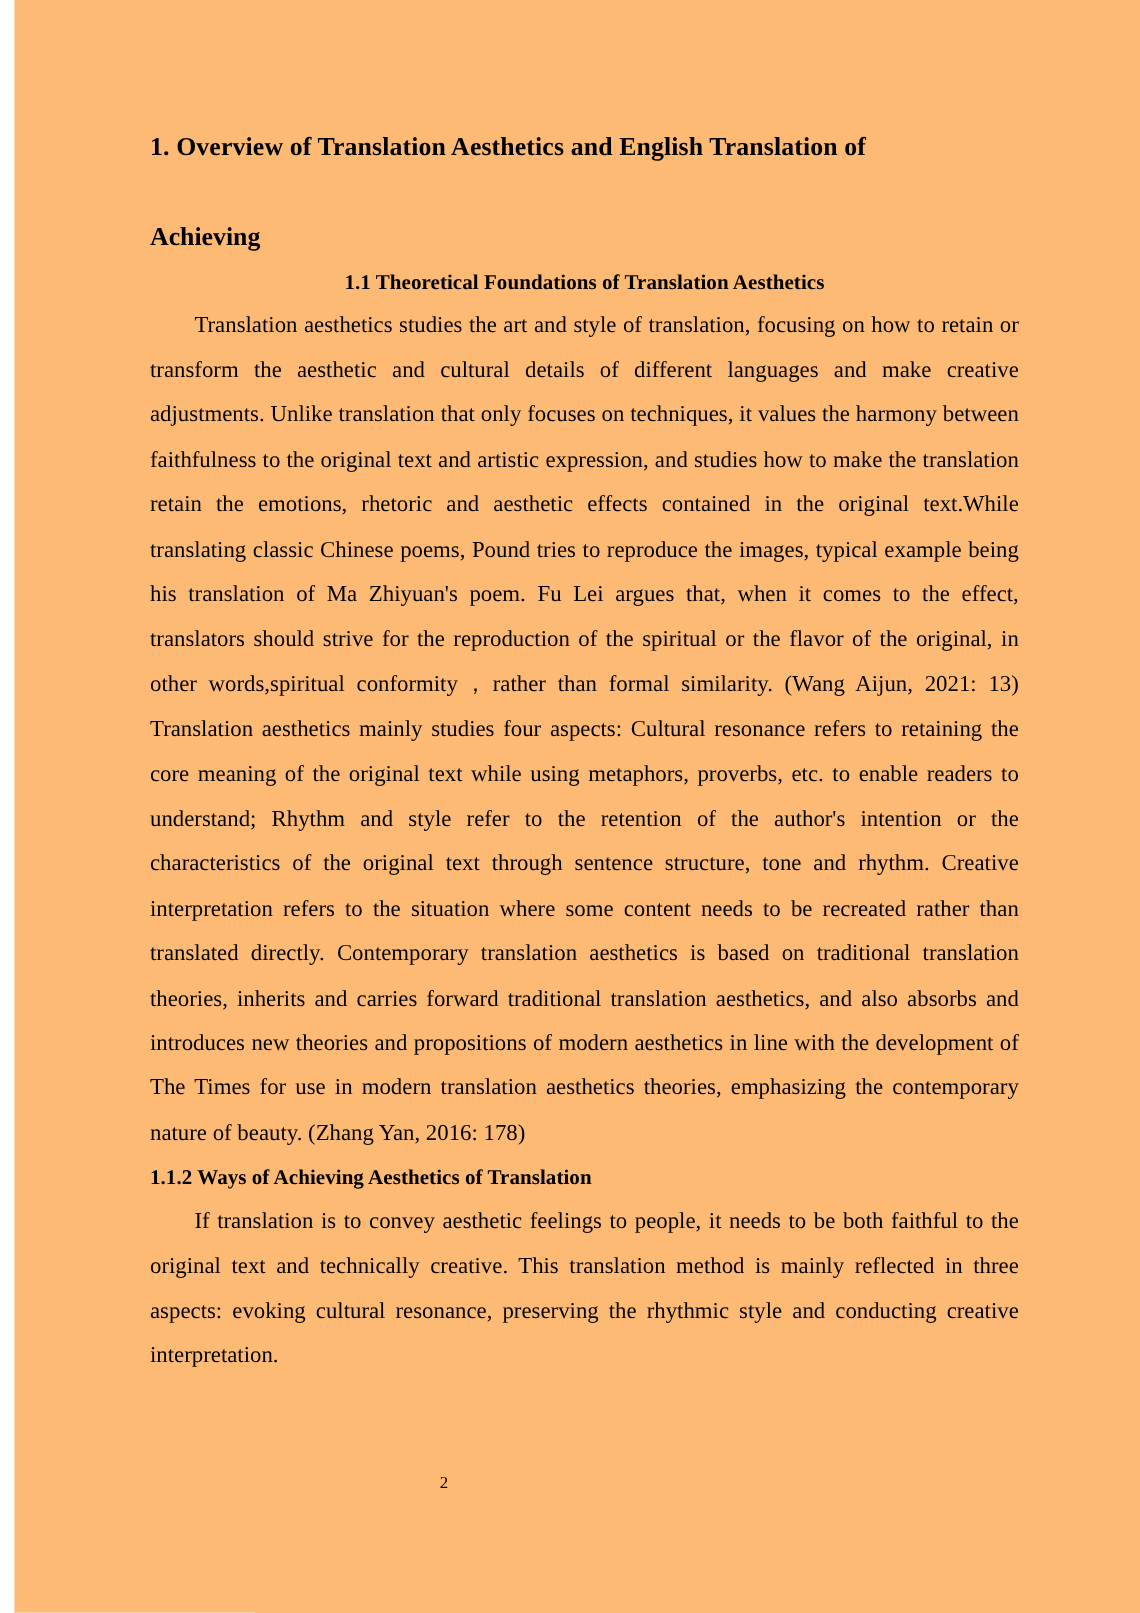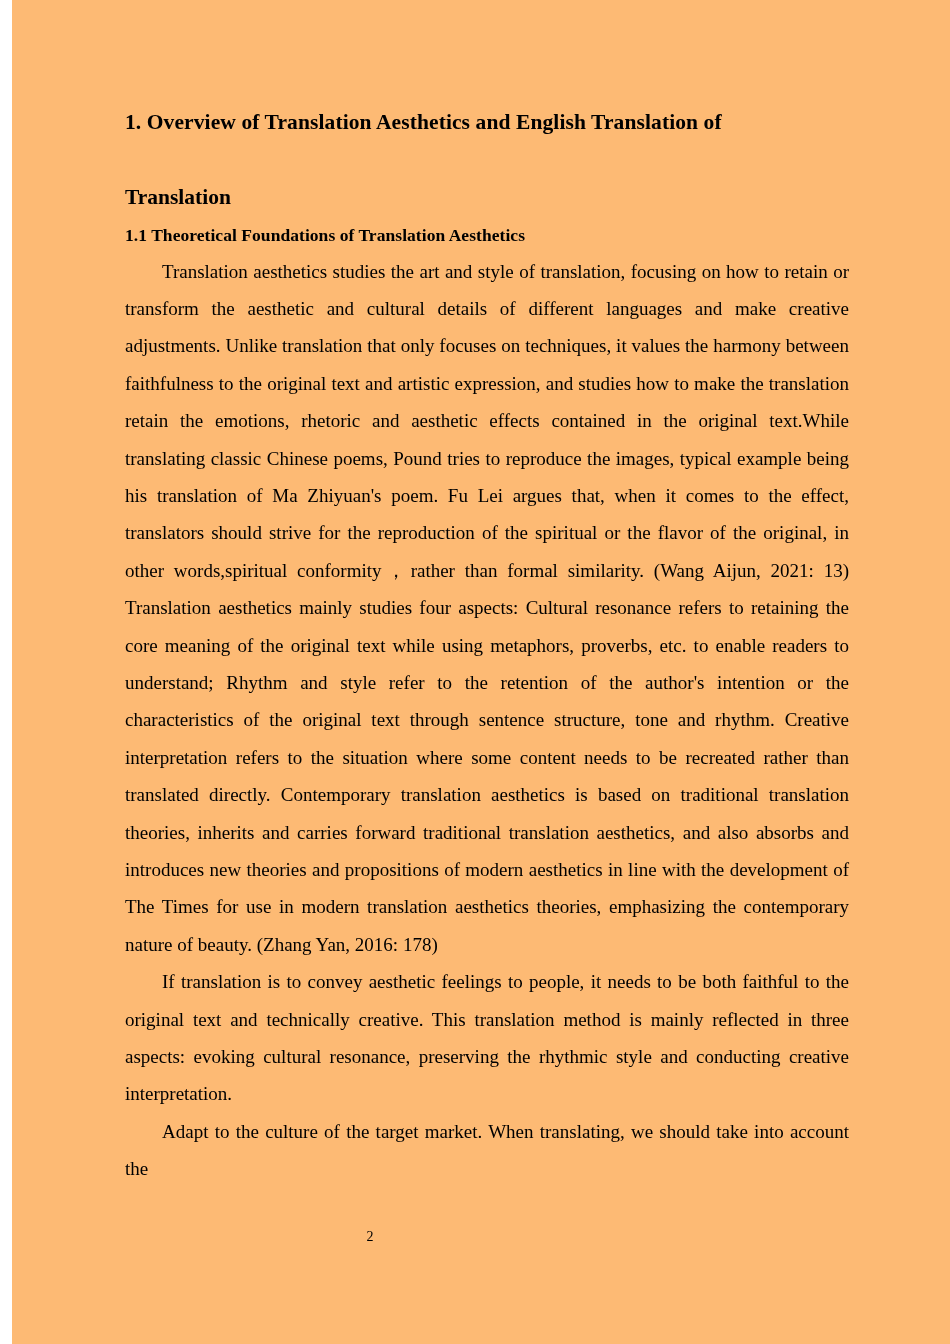--- a/index.html
+++ b/index.html
@@ -49,20 +49,21 @@
     padding: 0;
     margin-top: 37.5px;
   }
   h2.section-heading {
     font-size: 17.5px;
     font-weight: bold;
     line-height: 36px;
     margin: 0;
     padding: 0;
     letter-spacing: 0.05px;
+    text-align: center;
   }
   h3.subsection-heading {
     font-size: 17.5px;
     font-weight: bold;
     line-height: 36px;
     margin: 0;
     padding: 0;
     letter-spacing: 0.05px;
   }
 
@@ -93,28 +94,28 @@
   }
 </style>
 </head>
 <body>
 
 <div class="page">
   <div class="content">
 
     <h1 class="chapter-title">1. Overview of Translation Aesthetics and English Translation of</h1>
 
-    <div class="chapter-title-line2">Translation</div>
+    <div class="chapter-title-line2">Achieving</div>
 
     <h2 class="section-heading pre-heading-11">1.1 Theoretical Foundations of Translation Aesthetics</h2>
 
 
     <p class="body-par">Translation aesthetics studies the art and style of translation, focusing on how to retain or transform the aesthetic and cultural details of different languages and make creative adjustments. Unlike translation that only focuses on techniques, it values the harmony between faithfulness to the original text and artistic expression, and studies how to make the translation retain the emotions, rhetoric and aesthetic effects contained in the original text.While translating classic Chinese poems, Pound tries to reproduce the images, typical example being his translation of Ma Zhiyuan's poem. Fu Lei argues that, when it comes to the effect, translators should strive for the reproduction of the spiritual or the flavor of the original, in other words,spiritual conformity，rather than formal similarity. (Wang Aijun, 2021: 13) Translation aesthetics mainly studies four aspects: Cultural resonance refers to retaining the core meaning of the original text while using metaphors, proverbs, etc. to enable readers to understand; Rhythm and style refer to the retention of the author's intention or the characteristics of the original text through sentence structure, tone and rhythm. Creative interpretation refers to the situation where some content needs to be recreated rather than translated directly. Contemporary translation aesthetics is based on traditional translation theories, inherits and carries forward traditional translation aesthetics, and also absorbs and introduces new theories and propositions of modern aesthetics in line with the development of The Times for use in modern translation aesthetics theories, emphasizing the contemporary nature of beauty. (Zhang Yan, 2016: 178)</p>
 
+    <h3 class="subsection-heading">1.1.2 Ways of Achieving Aesthetics of Translation</h3>
 
     <p class="body-par">If translation is to convey aesthetic feelings to people, it needs to be both faithful to the original text and technically creative. This translation method is mainly reflected in three aspects: evoking cultural resonance, preserving the rhythmic style and conducting creative interpretation.</p>
 
-    <p class="body-par">Adapt to the culture of the target market. When translating, we should take into account the</p>
 
   </div>
 
   <div class="page-number">2</div>
 </div>
 
 </body></html>

